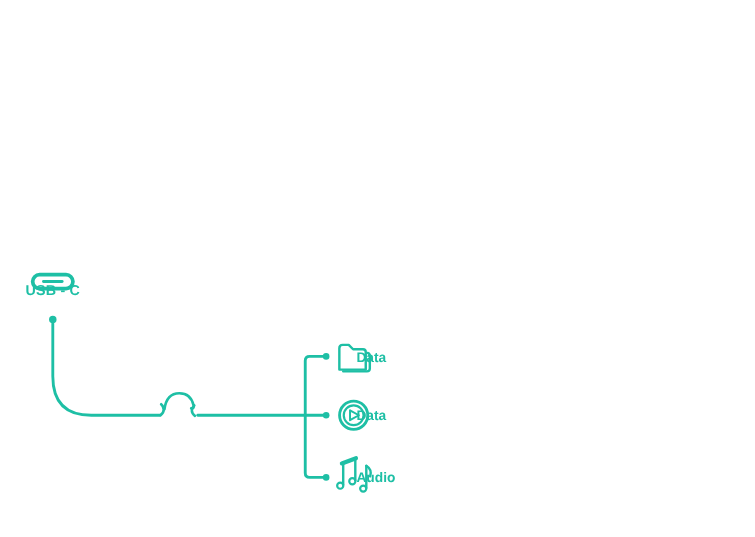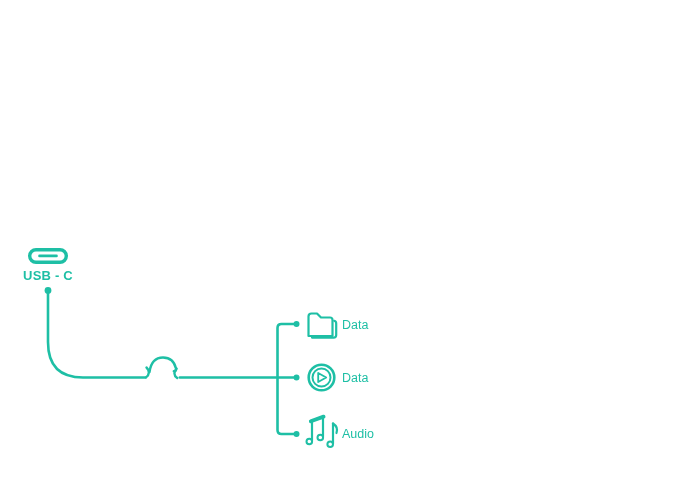--- a/index.html
+++ b/index.html
@@ -20,31 +20,31 @@
     position: absolute;
     left: 0; top: 0;
     color: var(--accent);
   }
   .label {
     position: absolute;
     color: var(--accent);
   }
   .usb-label {
     left: 8px;
-    top: 268px;
+    top: 256px;
     width: 80px;
     text-align: center;
     font-size: 13px;
     font-weight: bold;
     letter-spacing: 0.2px;
   }
   .branch-label {
-    left: 342px;
+    left: 324px;
     font-size: 12.5px;
-    font-weight: 400;
+    font-weight: 700;
   }
   .branch-label.data  { top: 318px; }
   .branch-label.video { top: 371px; }
   .branch-label.audio { top: 427px; text-align: center; }
 </style>
 </head>
 <body>
 
 <div class="canvas">
 

